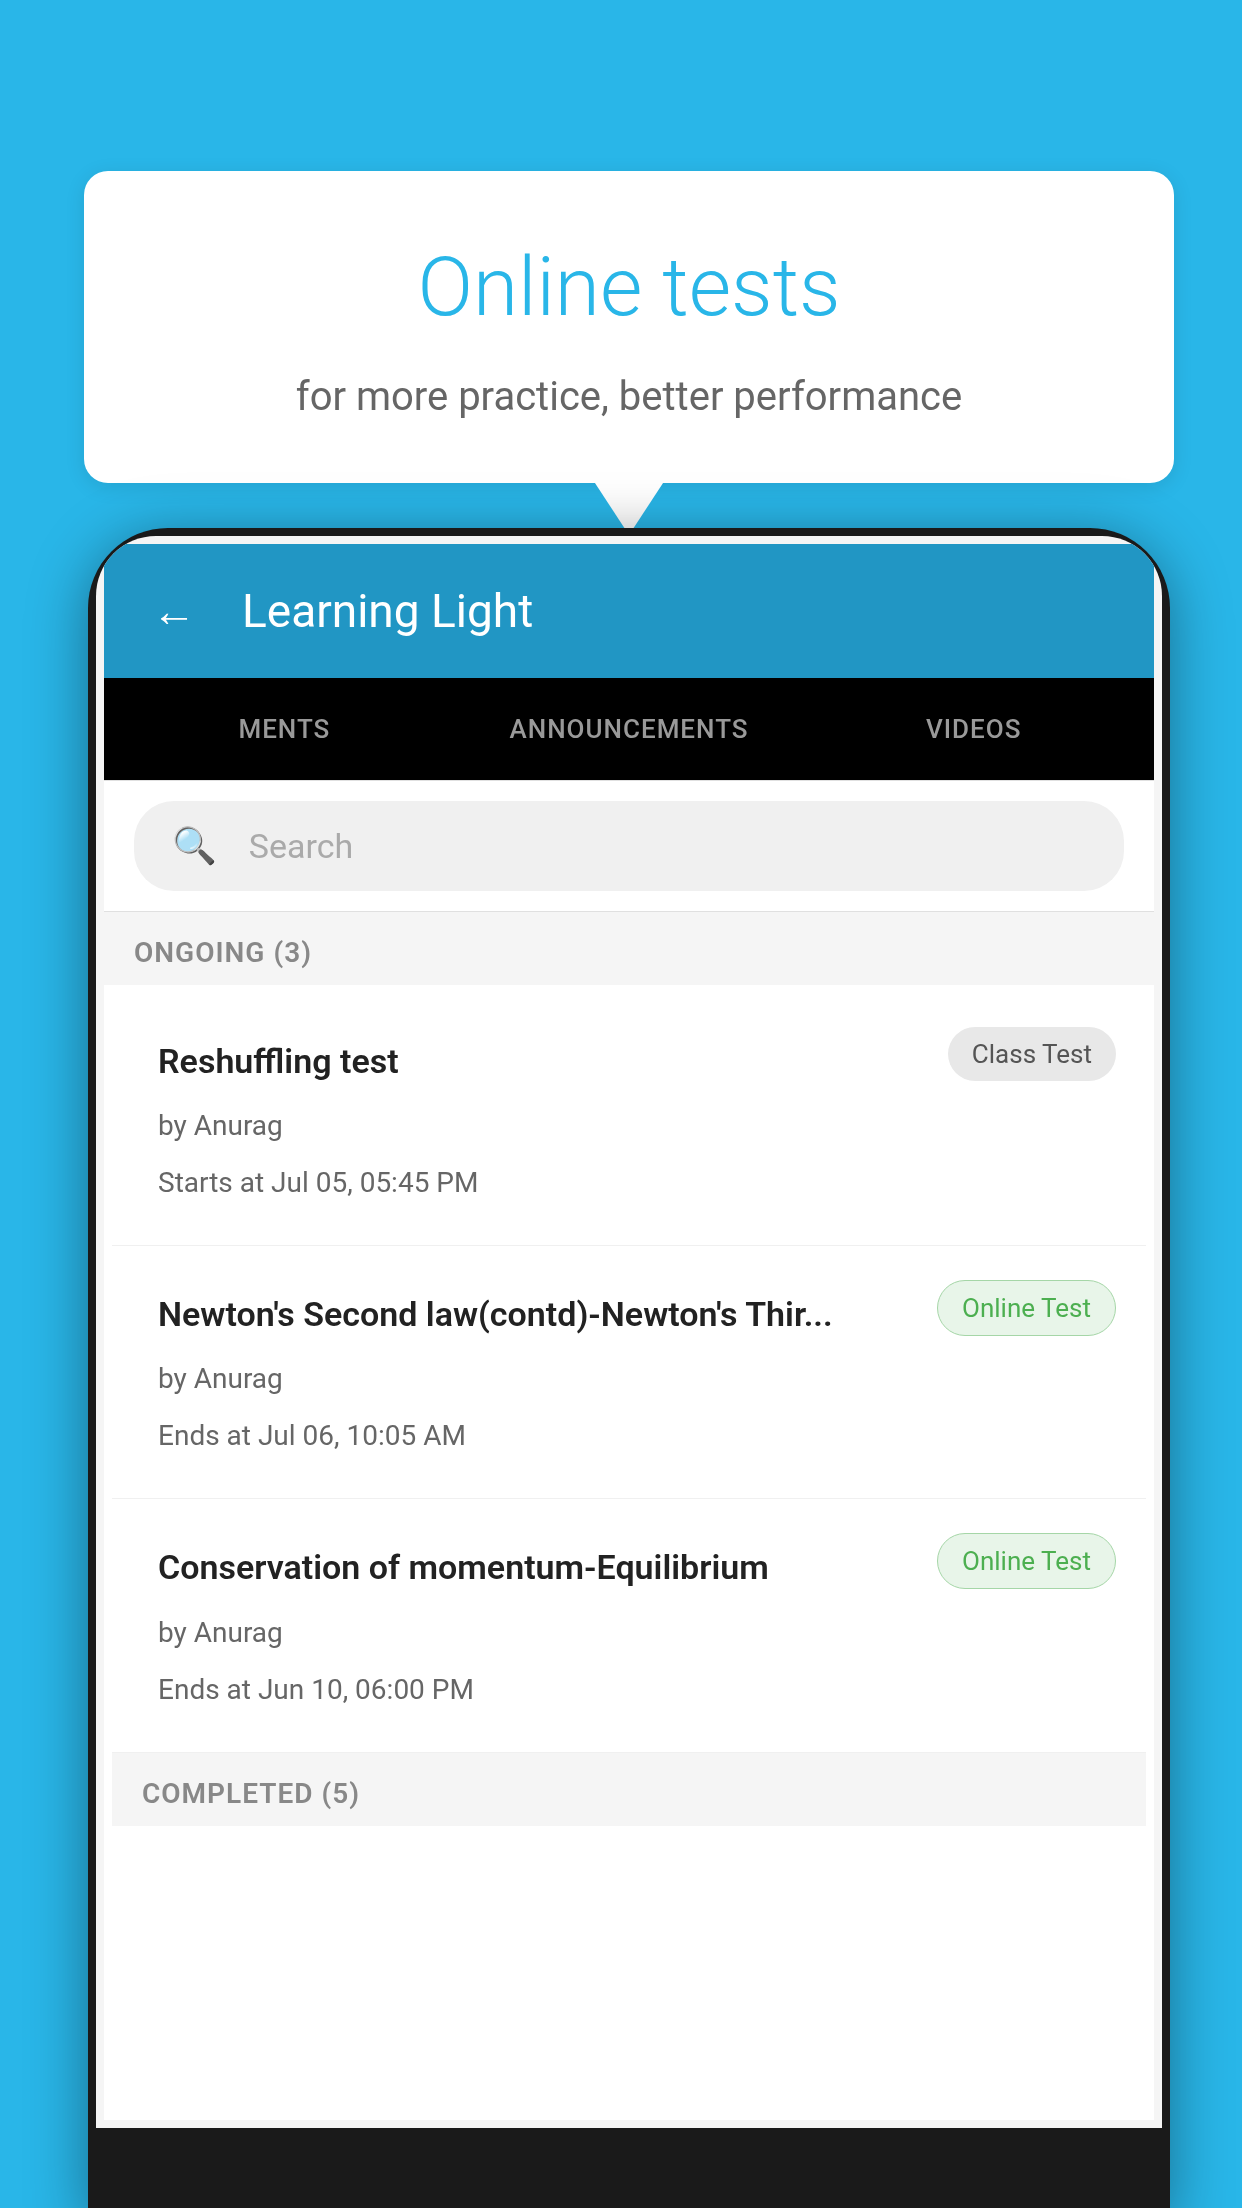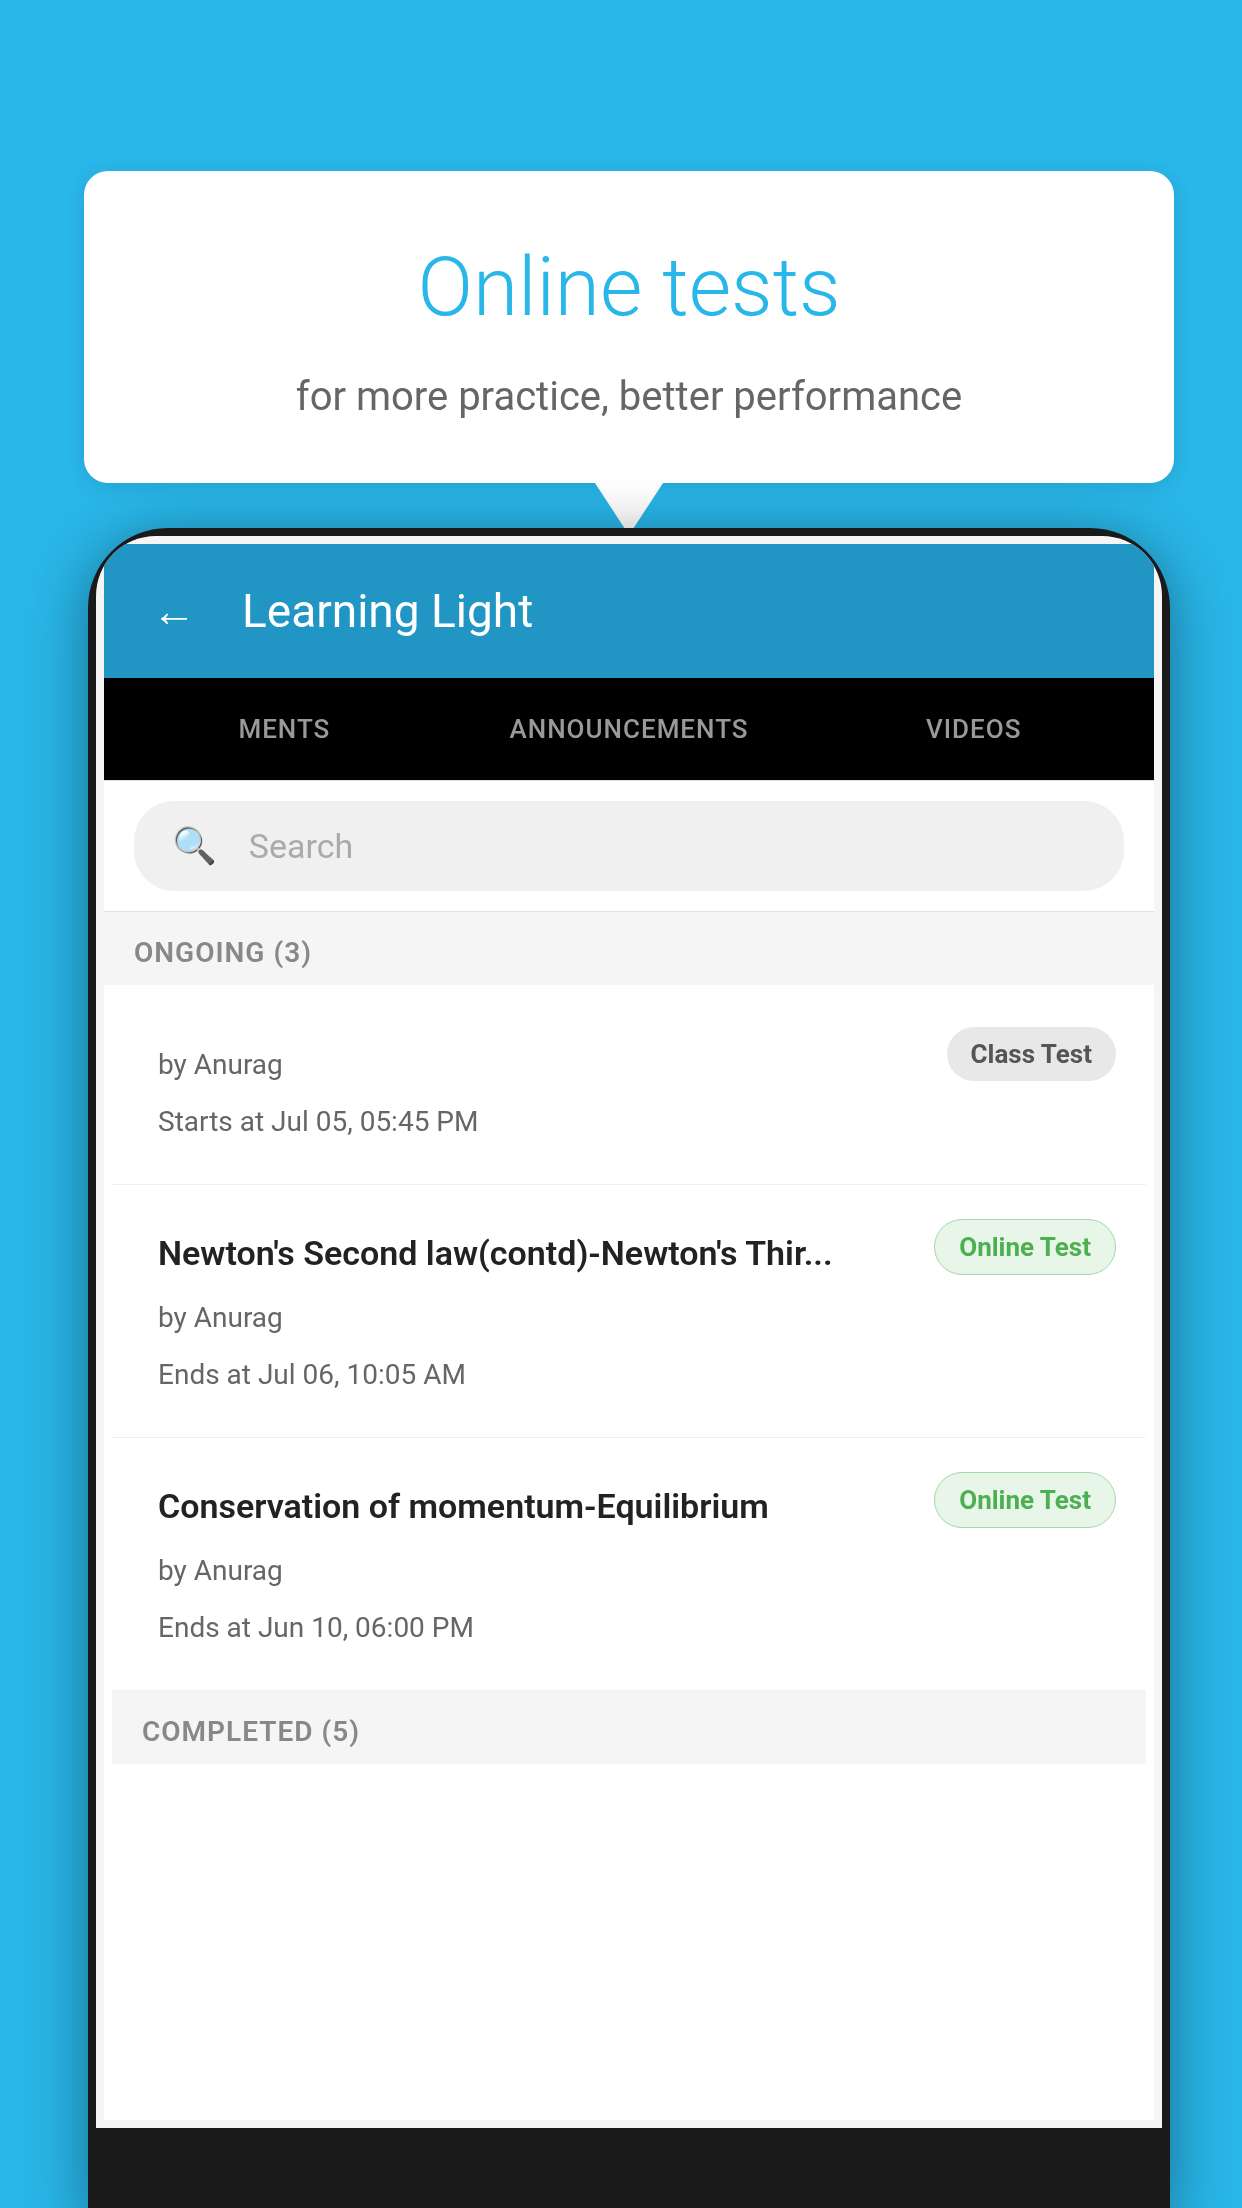--- a/index.html
+++ b/index.html
@@ -257,21 +257,21 @@
 
     .test-item-date {
       font-size: 28px;
       color: #666;
     }
 
     .test-badge {
       padding: 12px 24px;
       border-radius: 30px;
       font-size: 26px;
-      font-weight: 700;
+      font-weight: 400;
       white-space: nowrap;
       margin-top: 4px;
     }
 
     .badge-class {
       background: #e8e8e8;
       color: #555;
     }
 
     .badge-online {
@@ -328,20 +328,21 @@
         <span class="search-placeholder">Search</span>
       </div>
     </div>
 
     <div class="section-header">ONGOING (3)</div>
 
     <div class="test-list">
 
       <div class="test-item">
         <div class="test-item-content">
+          <div class="test-item-title">Reshuffling test</div>
           <div class="test-item-author">by Anurag</div>
           <div class="test-item-date">Starts at  Jul 05, 05:45 PM</div>
         </div>
         <div class="test-badge badge-class">Class Test</div>
       </div>
 
       <div class="test-item">
         <div class="test-item-content">
           <div class="test-item-title">Newton's Second law(contd)-Newton's Thir...</div>
           <div class="test-item-author">by Anurag</div>

